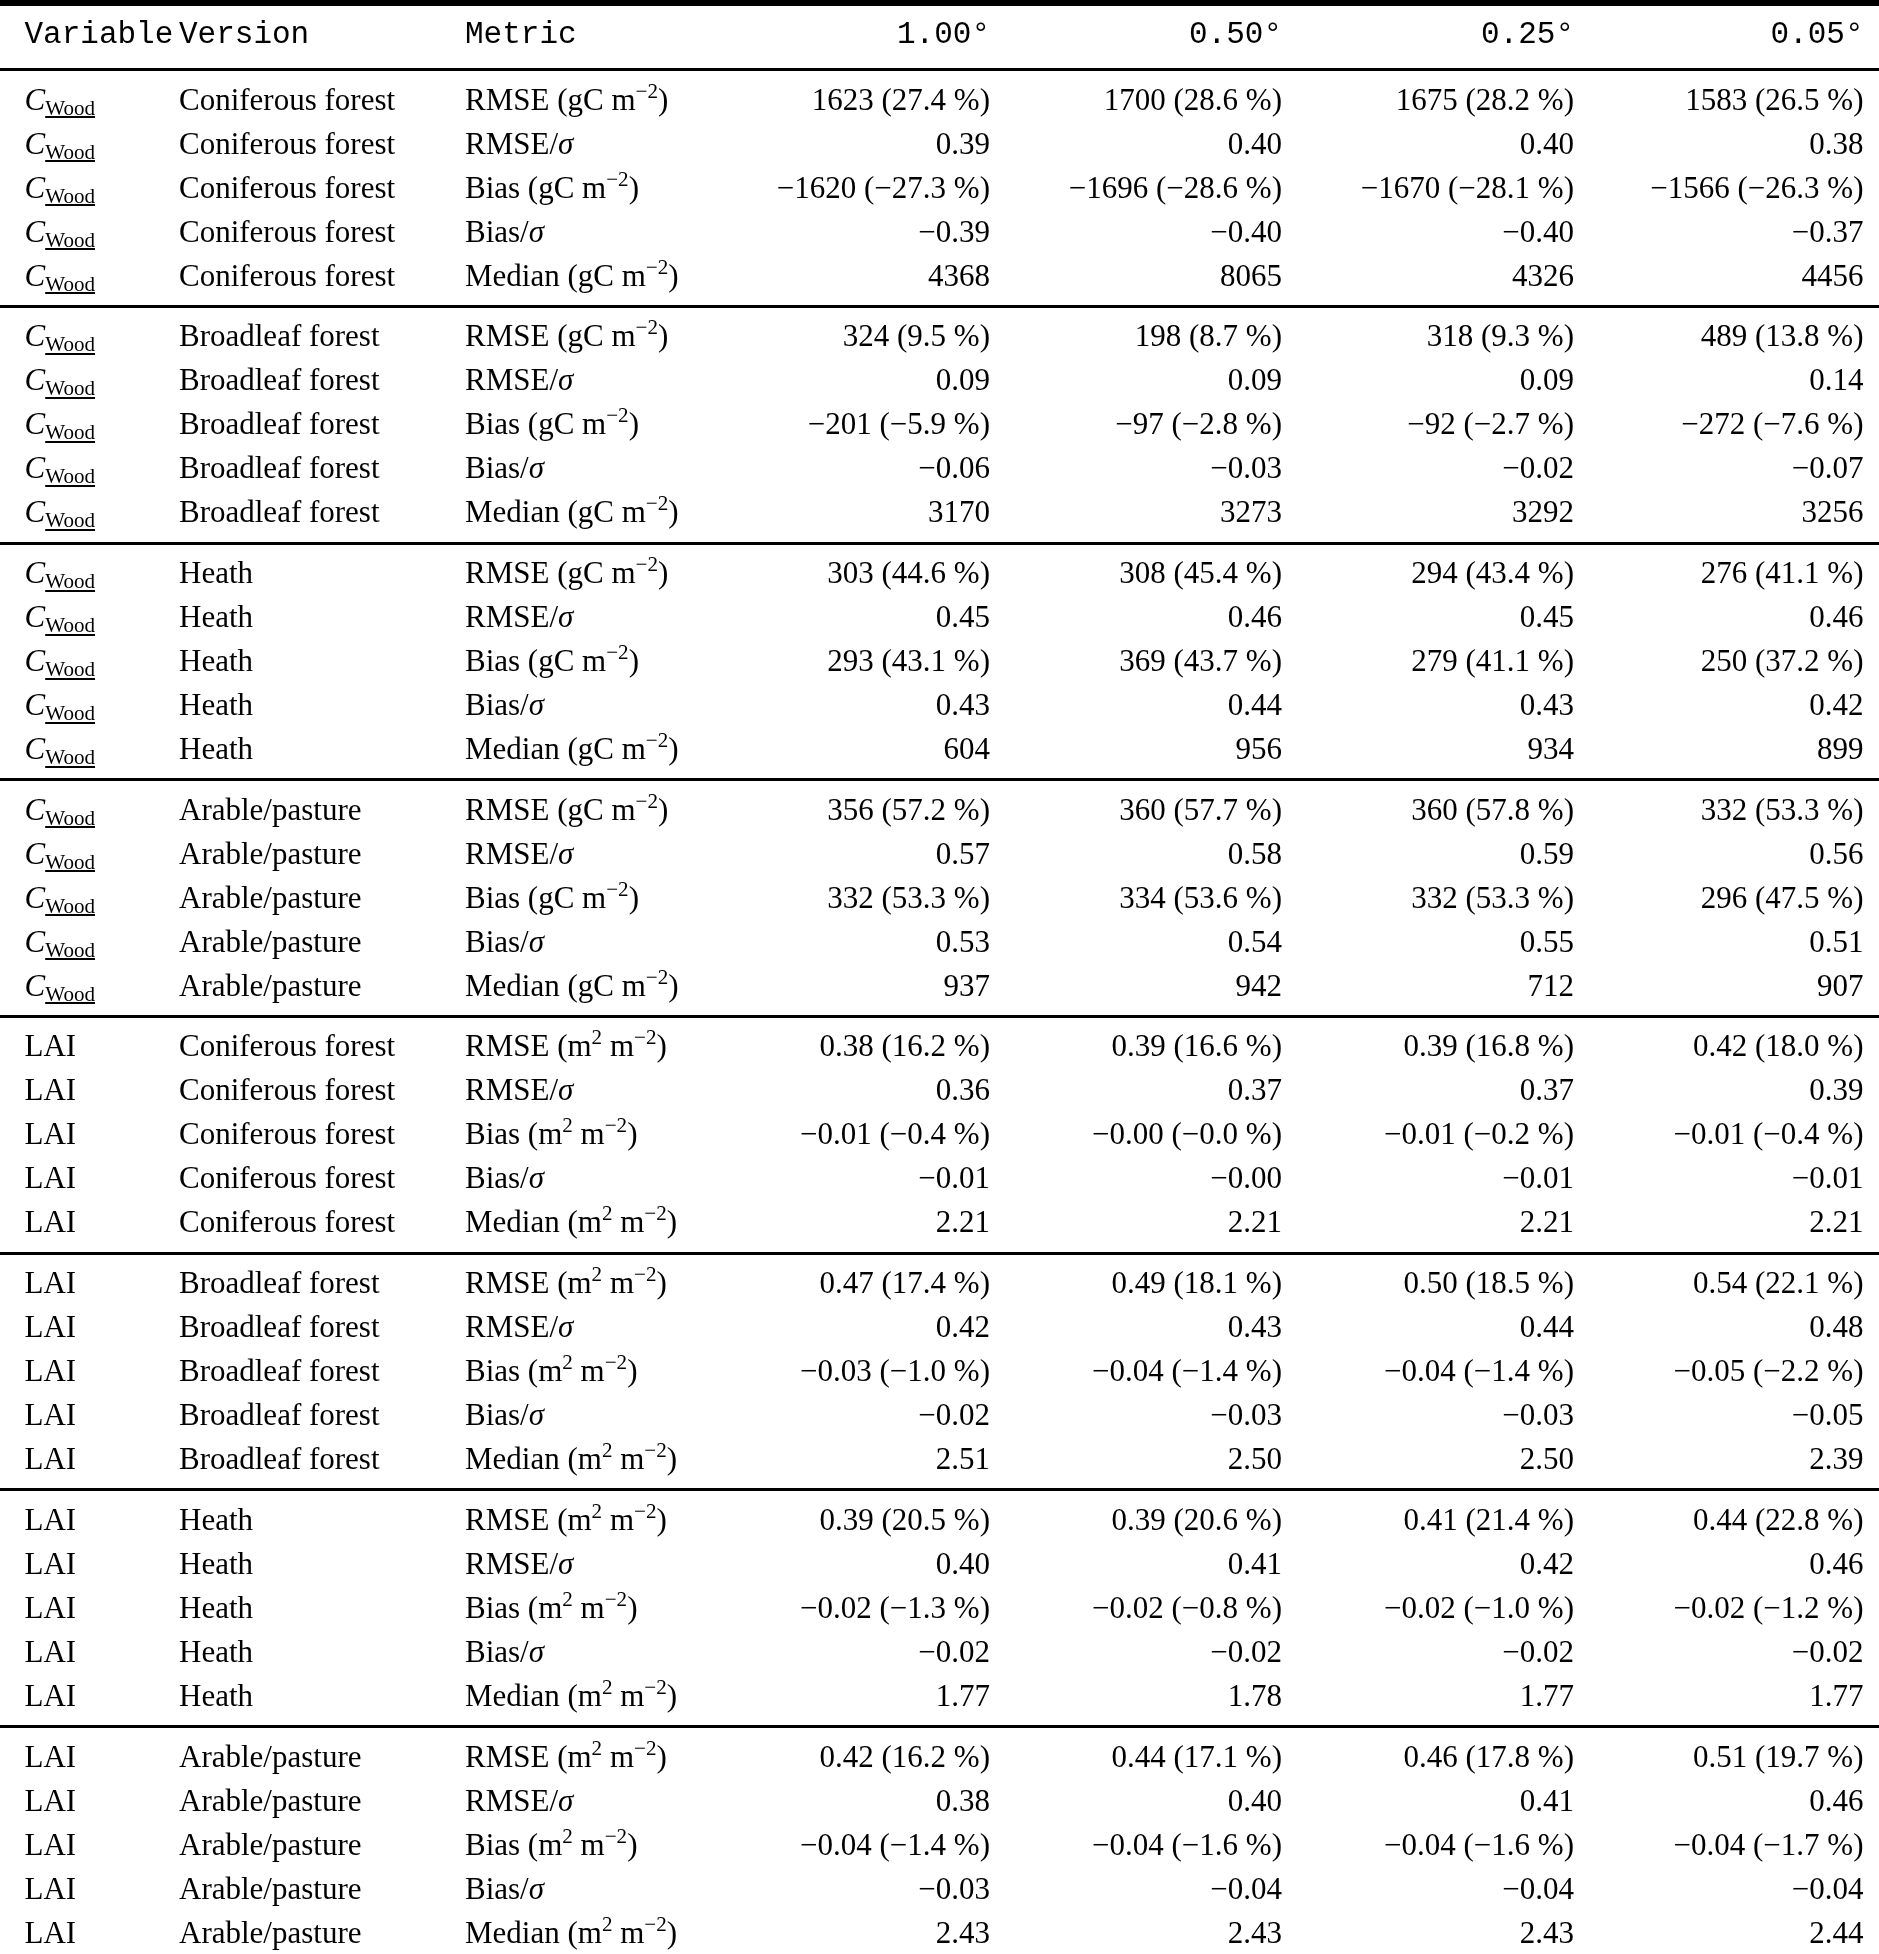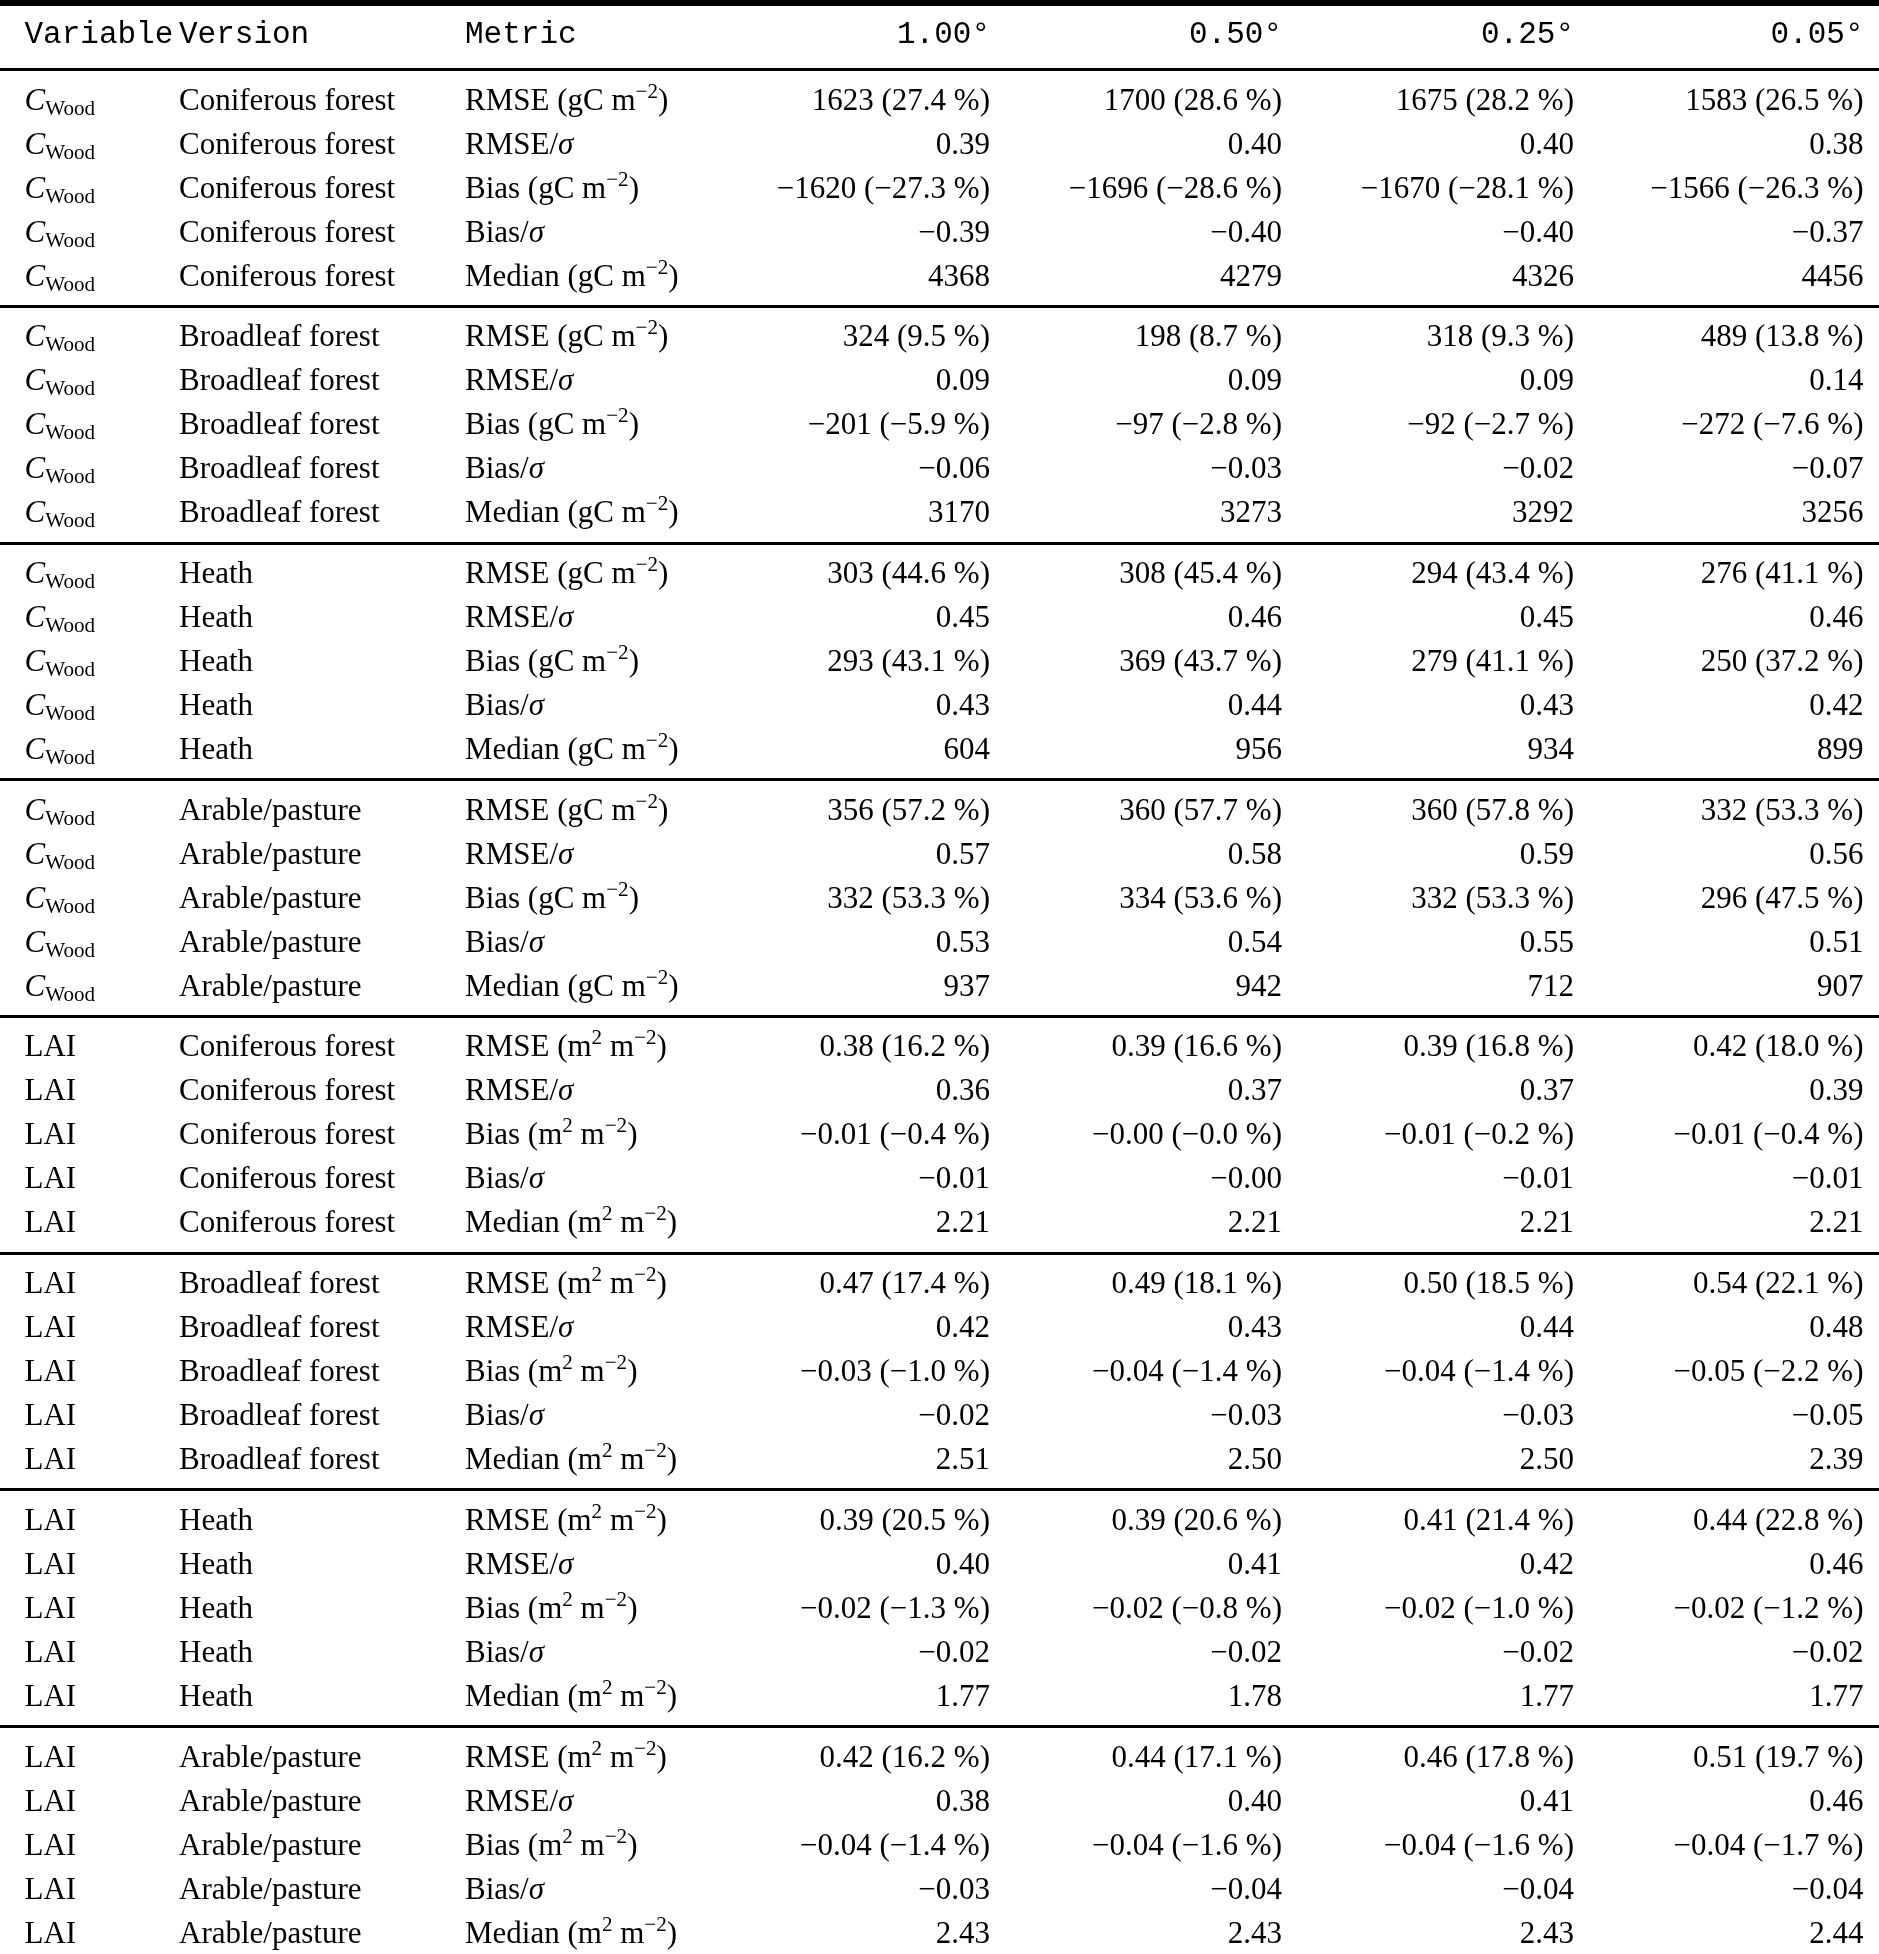--- a/index.html
+++ b/index.html
@@ -55,20 +55,21 @@
   tr.group-end   td { border-bottom: 3.6px solid #000000; }
   sup {
     font-size: 68%;
     line-height: 0;
     vertical-align: 0.55em;
   }
   sub {
     font-size: 68%;
     line-height: 0;
     vertical-align: -0.22em;
+    text-decoration: underline;
   }
   i { font-style: italic; }
 </style>
 </head>
 <body>
 
 <table class="metrics">
   <colgroup>
     <col class="c-variable">
     <col class="c-version">
@@ -124,21 +125,21 @@
         <td class="cell-num">−0.39</td>
         <td class="cell-num">−0.40</td>
         <td class="cell-num">−0.40</td>
         <td class="cell-num">−0.37</td>
       </tr>
       <tr class="group-last group-end">
         <td class="cell-left"><i>C</i><sub>Wood</sub></td>
         <td class="cell-left">Coniferous forest</td>
         <td class="cell-left">Median (gC m<sup>−2</sup>)</td>
         <td class="cell-num">4368</td>
-        <td class="cell-num">4279</td>
+        <td class="cell-num">8065</td>
         <td class="cell-num">4326</td>
         <td class="cell-num">4456</td>
       </tr>
       <tr class="group-first">
         <td class="cell-left"><i>C</i><sub>Wood</sub></td>
         <td class="cell-left">Broadleaf forest</td>
         <td class="cell-left">RMSE (gC m<sup>−2</sup>)</td>
         <td class="cell-num">324 (9.5 %)</td>
         <td class="cell-num">198 (8.7 %)</td>
         <td class="cell-num">318 (9.3 %)</td>

